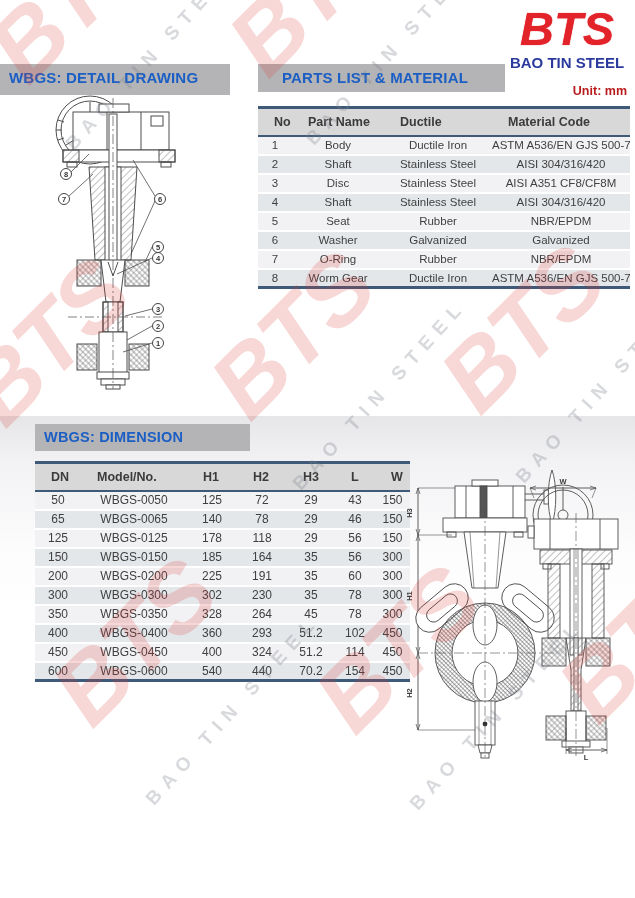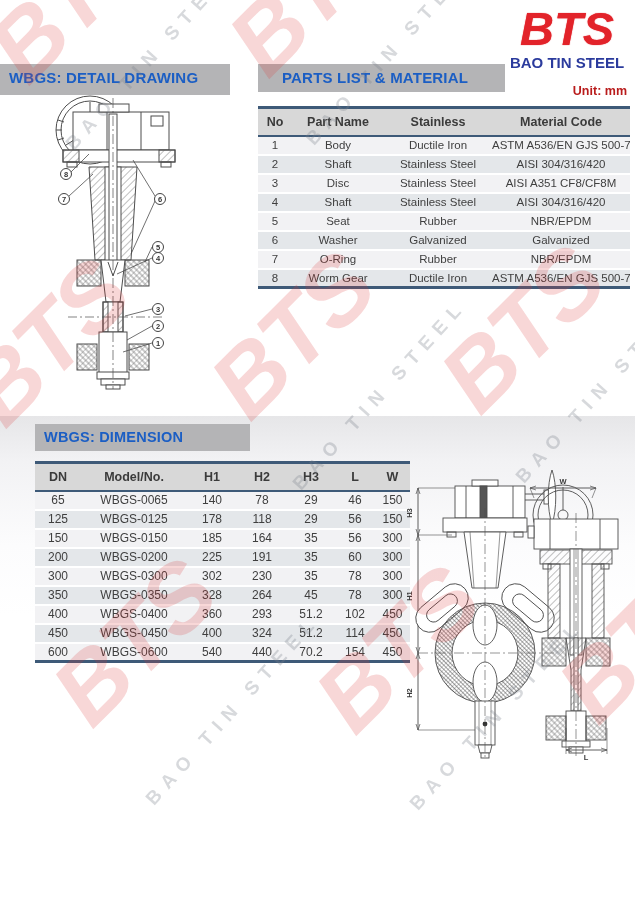--- a/index.html
+++ b/index.html
@@ -28,21 +28,21 @@
   }
   .logo-sub { font-size:15px; font-weight:bold; color:#2b3b9d; margin-top:1px; white-space:nowrap; }
   .unit { position:absolute; right:8px; top:84px; font-size:12.5px; font-weight:bold; color:#b91c1c; z-index:1; }
 
   table.data-table { position:absolute; border-collapse:collapse; table-layout:fixed; z-index:1; }
   table.parts { left:258px; top:106px; width:372px; }
   table.dims  { left:35px;  top:461px; width:375px; }
   .data-table th {
     background:#d8d8d8; color:#3b3b3b; font-weight:bold; font-size:12.5px;
     height:28px; border-top:3px solid #3e5a78; border-bottom:2px solid #3e5a78;
-    text-align:center; white-space:nowrap;
+    text-align:left; white-space:nowrap;padding-left:16px;
   }
   .data-table td {
     font-size:11.5px; color:#3f3f3f; text-align:center; height:19px;
     border-bottom:2px solid #ffffff; white-space:nowrap; overflow:hidden;
   }
   .data-table tbody tr:nth-child(odd) td  { background:#f2f2f4; }
   .data-table tbody tr:nth-child(even) td { background:#e4e7ea; }
   .data-table tbody tr:last-child td { border-bottom:3px solid #3e5a78; }
   table.dims td { font-size:12px; }
 
@@ -86,21 +86,21 @@
     <colgroup>
         <col style="width:34px">
         <col style="width:92px">
         <col style="width:108px">
         <col style="width:138px">
       </colgroup>
   <thead>
         <tr>
           <th>No</th>
           <th>Part Name</th>
-          <th>Stainless</th>
+          <th>Ductile</th>
           <th>Material Code</th>
         </tr>
       </thead>
       <tbody>
         <tr>
           <td>1</td>
           <td>Body</td>
           <td>Ductile Iron</td>
           <td>ASTM A536/EN GJS 500-7</td>
         </tr>
@@ -164,20 +164,29 @@
           <th>DN</th>
           <th>Model/No.</th>
           <th>H1</th>
           <th>H2</th>
           <th>H3</th>
           <th>L</th>
           <th>W</th>
         </tr>
       </thead>
       <tbody>
+        <tr>
+          <td>50</td>
+          <td>WBGS-0050</td>
+          <td>125</td>
+          <td>72</td>
+          <td>29</td>
+          <td>43</td>
+          <td>150</td>
+        </tr>
         <tr>
           <td>65</td>
           <td>WBGS-0065</td>
           <td>140</td>
           <td>78</td>
           <td>29</td>
           <td>46</td>
           <td>150</td>
         </tr>
         <tr>

